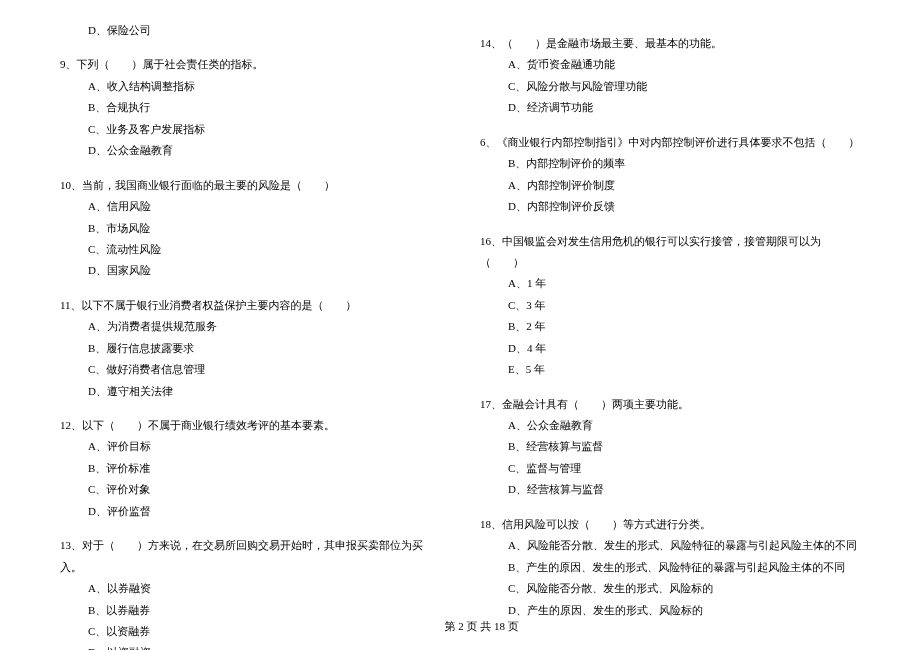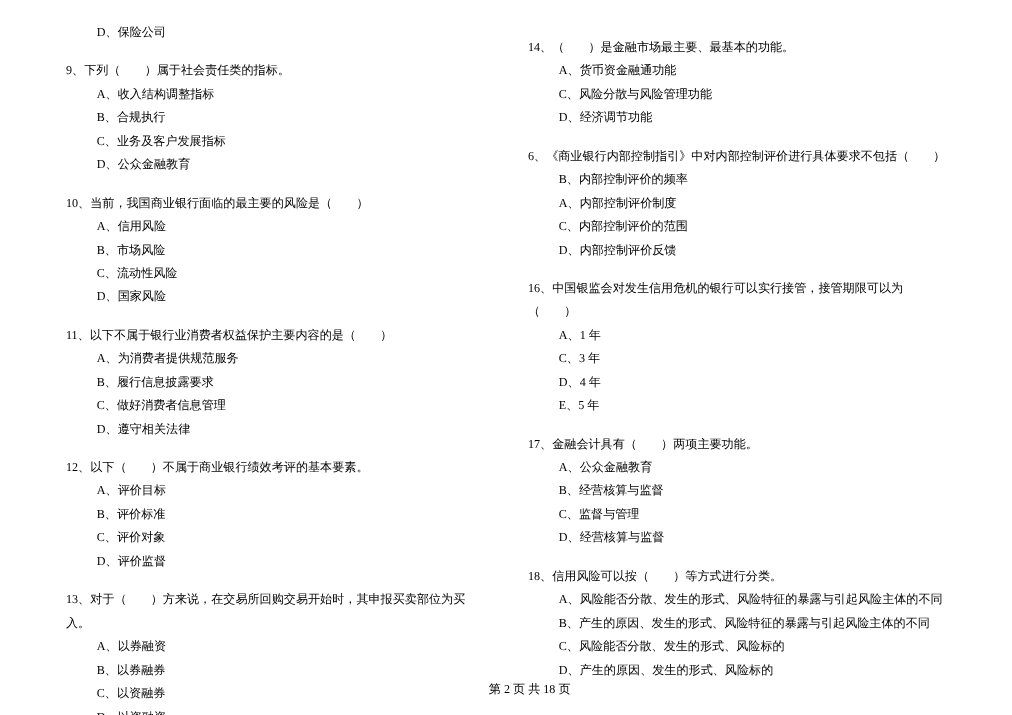--- a/index.html
+++ b/index.html
@@ -66,25 +66,25 @@
       <div class="opt">D、以资融资</div>
     </div>
   <div class="col" id="col-right">
       <div class="q">14、（　　）是金融市场最主要、最基本的功能。</div>
       <div class="opt">A、货币资金融通功能</div>
       <div class="opt">C、风险分散与风险管理功能</div>
       <div class="opt">D、经济调节功能</div>
       <div class="q">6、《商业银行内部控制指引》中对内部控制评价进行具体要求不包括（　　）</div>
       <div class="opt">B、内部控制评价的频率</div>
       <div class="opt">A、内部控制评价制度</div>
-      <div class="opt">C、内部控制评价的范围</div>
       <div class="opt">D、内部控制评价反馈</div>
       <div class="q">16、中国银监会对发生信用危机的银行可以实行接管，接管期限可以为（　　）</div>
       <div class="opt">A、1 年</div>
       <div class="opt">C、3 年</div>
+      <div class="opt">B、2 年</div>
       <div class="opt">D、4 年</div>
       <div class="opt">E、5 年</div>
       <div class="q">17、金融会计具有（　　）两项主要功能。</div>
       <div class="opt">A、公众金融教育</div>
       <div class="opt">B、经营核算与监督</div>
       <div class="opt">C、监督与管理</div>
       <div class="opt">D、经营核算与监督</div>
       <div class="q">18、信用风险可以按（　　）等方式进行分类。</div>
       <div class="opt">A、风险能否分散、发生的形式、风险特征的暴露与引起风险主体的不同</div>
       <div class="opt">B、产生的原因、发生的形式、风险特征的暴露与引起风险主体的不同</div>

